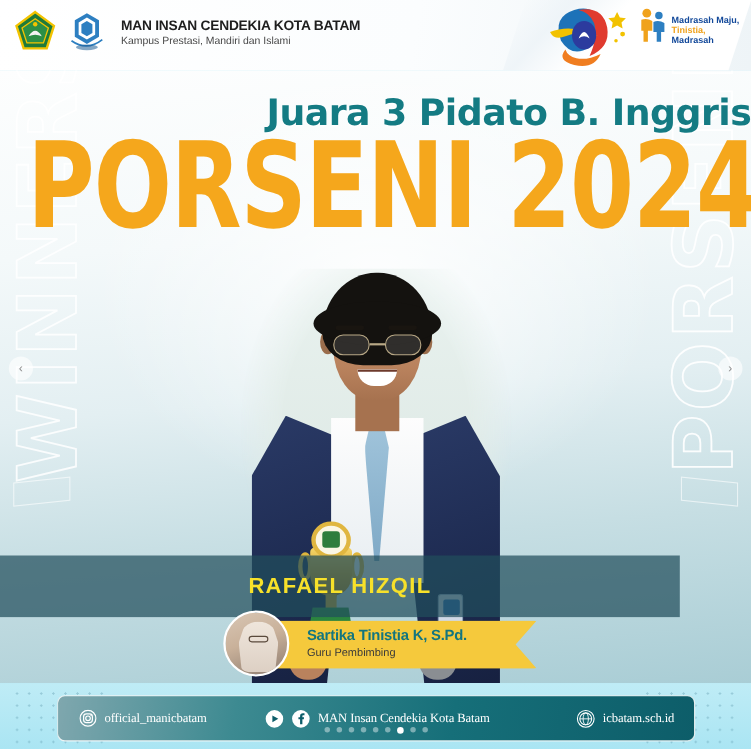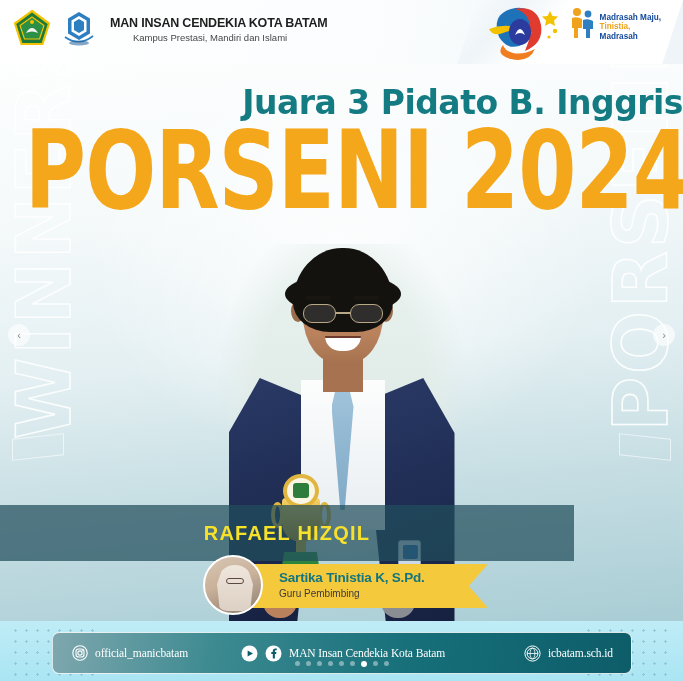--- a/index.html
+++ b/index.html
@@ -35,32 +35,31 @@
   .logo-mic { width: 40px; height: 40px; position: relative; }
   .header-text { margin-left: 4px; }
   .header-title {
     font-size: 12.5px; font-weight: 700; color: #1e1e1e;
     letter-spacing: -0.2px; white-space: nowrap;
     font-family: "Liberation Sans", sans-serif;
   }
   .header-sub {
     font-size: 9.5px; color: #474747; margin-top: 2px;
     white-space: nowrap;
-    margin-left: 23px;
   }
   .header-right {
     position: absolute; right: 0; top: 0; width: 205px; height: 64px;
   }
   .hr-skew {
     position: absolute; right: 0; top: 0; width: 205px; height: 64px;
     background: linear-gradient(120deg, rgba(255,255,255,0) 0%, rgba(238,244,248,.9) 18%, #ffffff 40%);
     transform: skewX(-18deg); transform-origin: top right;
   }
   .madrasah-wrap {
-    position: absolute; right: 22px; top: 6px;
+    position: absolute; right: 11px; top: 6px;
     display: flex; align-items: center; gap: 5px;
   }
   .madrasah-text { line-height: 1.12; }
   .madrasah-text div { font-size: 8.2px; font-weight: 700; white-space: nowrap; }
   .m1 { color: #13499a; }
   .m2 { color: #f0a21c; }
   .m3 { color: #13499a; }
 
   
   .slide {
@@ -226,21 +225,21 @@
     clip-path: polygon(16% 0, 84% 0, 100% 100%, 0 100%);
   }
   .ph-hand-l,.ph-hand-r{
     position:absolute; top:330px; width:34px;height:44px;
     background:#b9825d; border-radius:16px;
   }
   .ph-hand-l{ left:46px } .ph-hand-r{ right:52px; background:#8a8e92 }
 
   
   .name-bar {
-    position: absolute; left: 0; top: 441px; width: 574px; height: 56px;
+    position: absolute; left: 0; top: 441px; width: 618px; height: 56px;
     background: rgba(33,77,92,.72);
     display: flex; align-items: center; justify-content: center;
     z-index: 20;
   }
   .name-text {
     color: #f7e12a; font-size: 20px; font-weight: 700;
     letter-spacing: 1.2px;
     font-family: "Liberation Sans", sans-serif;
   }
 

